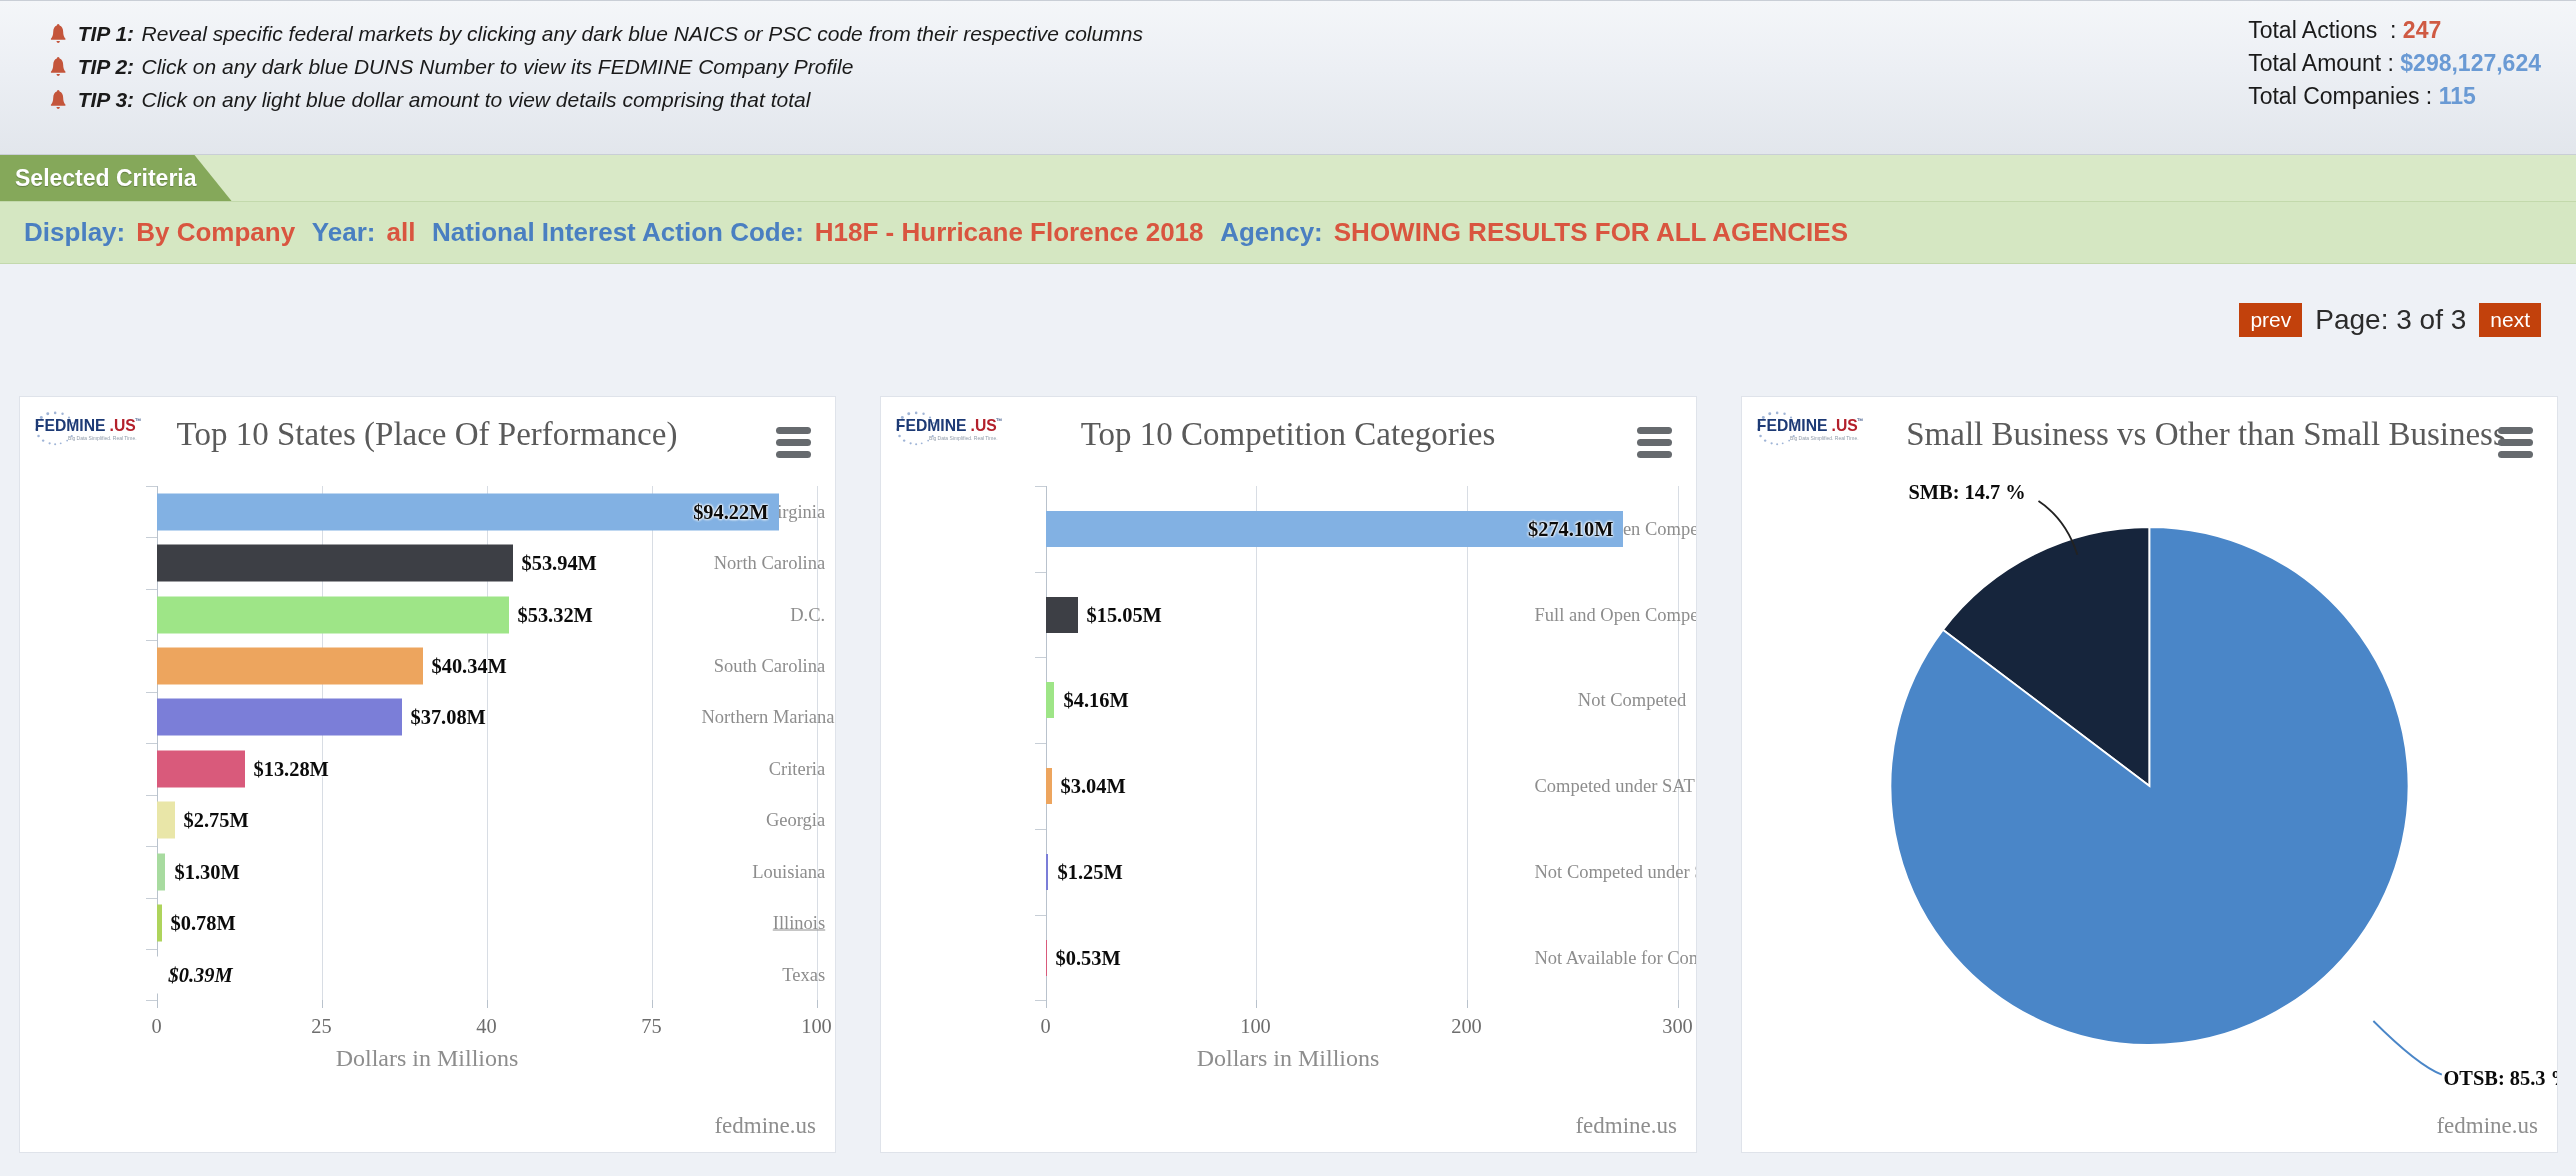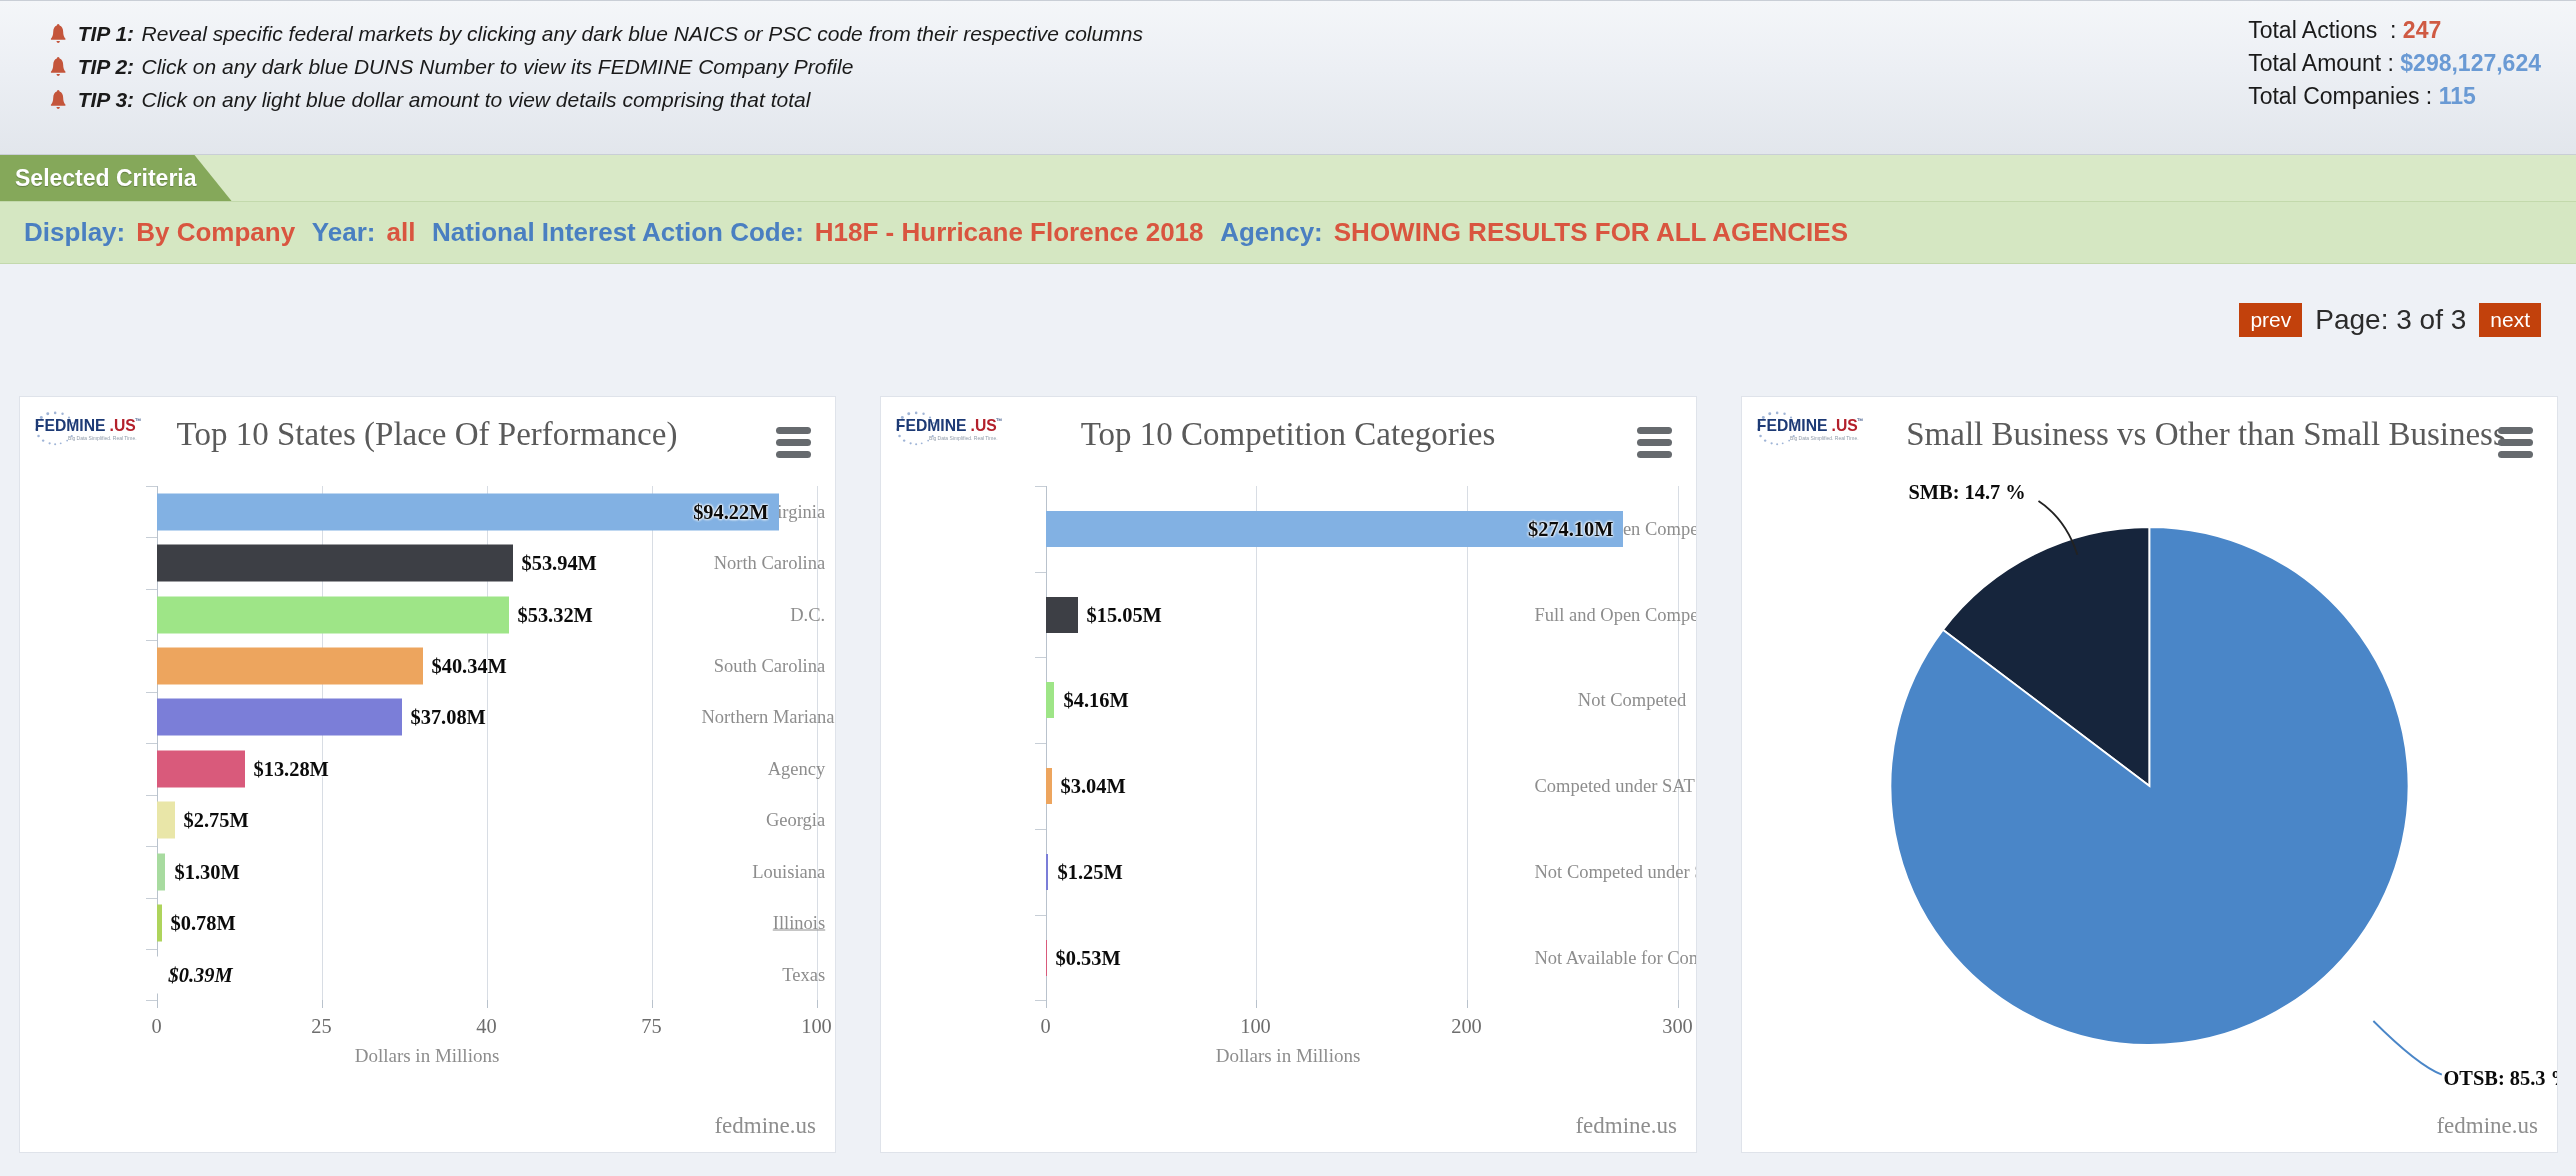--- a/index.html
+++ b/index.html
@@ -150,21 +150,21 @@
     text-shadow: 0 0 2.8px #fff, 0 0 2.8px #fff, 0 0 2.8px #fff;
   }
   .xtick-label {
     position: absolute; transform: translateX(-50%);
     font-family: "Liberation Serif", serif;
     font-size: 20.4px; color: #6d6d6d;
   }
   .xaxis-title {
     position: absolute; width: 100%; text-align: center;
     font-family: "Liberation Serif", serif;
-    font-size: 19px; color: #8d8d8d;
+    font-size: 24px; color: #8d8d8d;
   }
   .xtick-stroke { position: absolute; width:0.9px; height: 8.3px; background:#b9c2cc; }
 
   
   .pie-wrap { position: absolute; left: 0; top: 65px; width: 100%; height: 648px; }
   .pie-note {
     position: absolute;
     font-family: "Liberation Serif", serif;
     font-weight: bold; font-size: 20.4px; color: #0b0b0b; white-space: nowrap;
   }
@@ -311,21 +311,21 @@
         <div class="bar-value" style="top: 90px; left: 502px;">$53.94M</div>
         <div class="cat-label" style="top: 142px; width: 133px;">D.C.</div>
         <div class="bar" style="left: 137px; top: 142px; width: 352px; height: 37px; background: rgb(158, 229, 135);"></div>
         <div class="bar-value" style="top: 142px; left: 498px;">$53.32M</div>
         <div class="cat-label" style="top: 193px; width: 133px;">South Carolina</div>
         <div class="bar" style="left: 137px; top: 193px; width: 266px; height: 37px; background: rgb(237, 165, 94);"></div>
         <div class="bar-value" style="top: 193px; left: 412px;">$40.34M</div>
         <div class="cat-label" style="top: 244px; width: 133px;">Northern Mariana Islands</div>
         <div class="bar" style="left: 137px; top: 244px; width: 245px; height: 37px; background: rgb(123, 126, 216);"></div>
         <div class="bar-value" style="top: 244px; left: 391px;">$37.08M</div>
-        <div class="cat-label" style="top: 296px; width: 133px;">Agency</div>
+        <div class="cat-label" style="top: 296px; width: 133px;">Criteria</div>
         <div class="bar" style="left: 137px; top: 296px; width: 88px; height: 37px; background: rgb(217, 90, 123);"></div>
         <div class="bar-value" style="top: 296px; left: 234px;">$13.28M</div>
         <div class="cat-label" style="top: 347px; width: 133px;">Georgia</div>
         <div class="bar" style="left: 137px; top: 347px; width: 18px; height: 37px; background: rgb(233, 230, 168);"></div>
         <div class="bar-value" style="top: 347px; left: 164px;">$2.75M</div>
         <div class="cat-label" style="top: 399px; width: 133px;">Louisiana</div>
         <div class="bar" style="left: 137px; top: 399px; width: 8.6px; height: 37px; background: rgb(168, 219, 160);"></div>
         <div class="bar-value" style="top: 399px; left: 155px;">$1.30M</div>
         <div class="cat-label" style="top: 450px; width: 133px; text-decoration: underline;">Illinois</div>
         <div class="bar" style="left: 137px; top: 450px; width: 5.1px; height: 37px; background: rgb(174, 212, 92);"></div>

